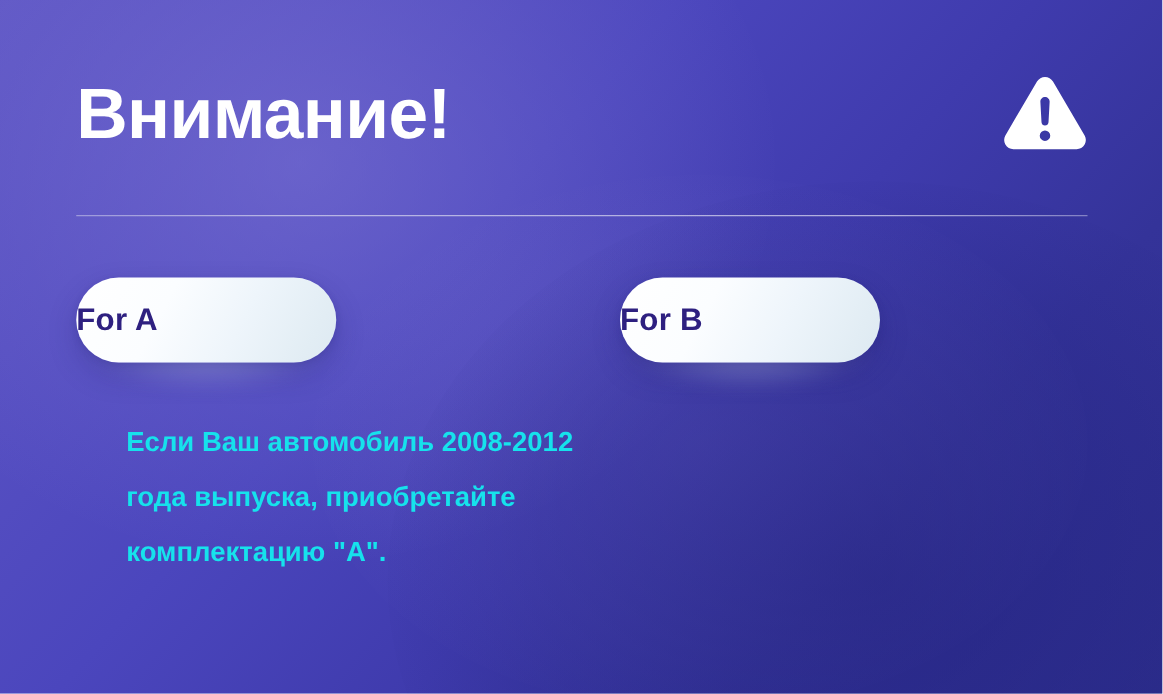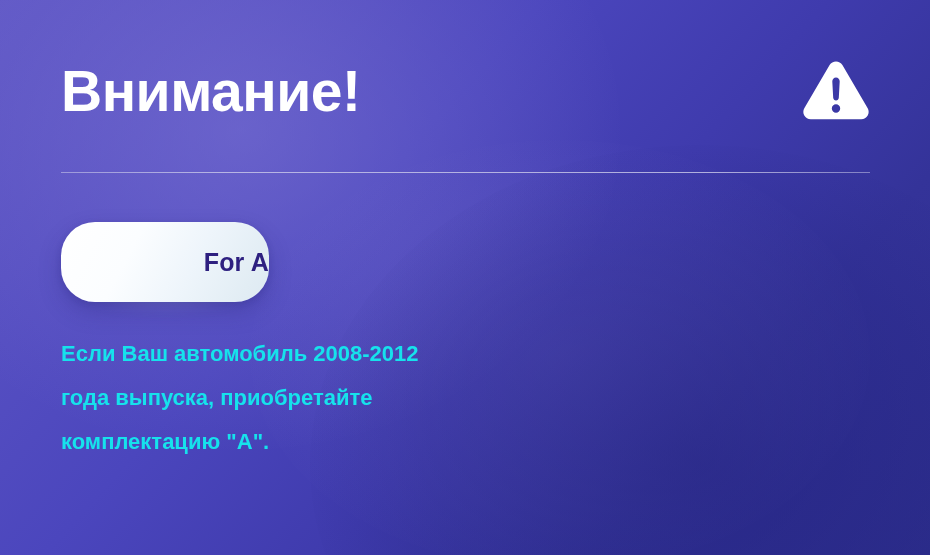--- a/index.html
+++ b/index.html
@@ -147,49 +147,50 @@
                 rgba(200,212,250,0.20) 45%,
                 rgba(190,200,245,0.0) 72%);
     filter: blur(6px);
     pointer-events: none;
   }
   .pill {
     position: absolute;
     left: 0;
     top: 0;
     width: 208px;
-    height: 80px;
+    height: 68px;
     border-radius: 34px;
     background: linear-gradient(118deg,
                 #ffffff 0%,
                 #fbfdff 34%,
                 #eef5fb 62%,
                 #e2edf4 88%,
                 #dde9f2 100%);
     box-shadow: 0 10px 22px rgba(40,36,120,0.28),
                 0 2px 6px rgba(40,36,120,0.18);
     display: flex;
     align-items: center;
-    justify-content: flex-end;
+    justify-content: flex-start;
   }
   .pill-label {
     font-size: 25px;
     font-weight: 700;
     letter-spacing: 0.2px;
     color: #2e2080;
     white-space: nowrap;
   }
 
   .col-text {
     margin-top: 42px;
     font-size: 22px;
     line-height: 44px;
     font-weight: 700;
     color: #16e2ec;
     width: 385px;
+    margin-left: 40px;
   }
 </style>
 </head>
 <body>
 
 <div class="banner">
 
   <div class="bg-glow-a"></div>
   <div class="bg-glow-b"></div>
   <div class="bg-dark-br"></div>
@@ -216,17 +217,23 @@
         <div class="pill-wrap">
           <div class="pill-glow"></div>
           <div class="pill">
             <span class="pill-label">For A</span>
           </div>
         </div>
         <p class="col-text">Если Ваш автомобиль 2008-2012 года выпуска, приобретайте комплектацию "A".</p>
       </div>
 
       <div class="col col-b">
+        <div class="pill-wrap">
+          <div class="pill-glow"></div>
+          <div class="pill">
+            <span class="pill-label">For B</span>
+          </div>
+        </div>
       </div>
 
     </div>
   </div>
 </div>
 
 </body></html>

